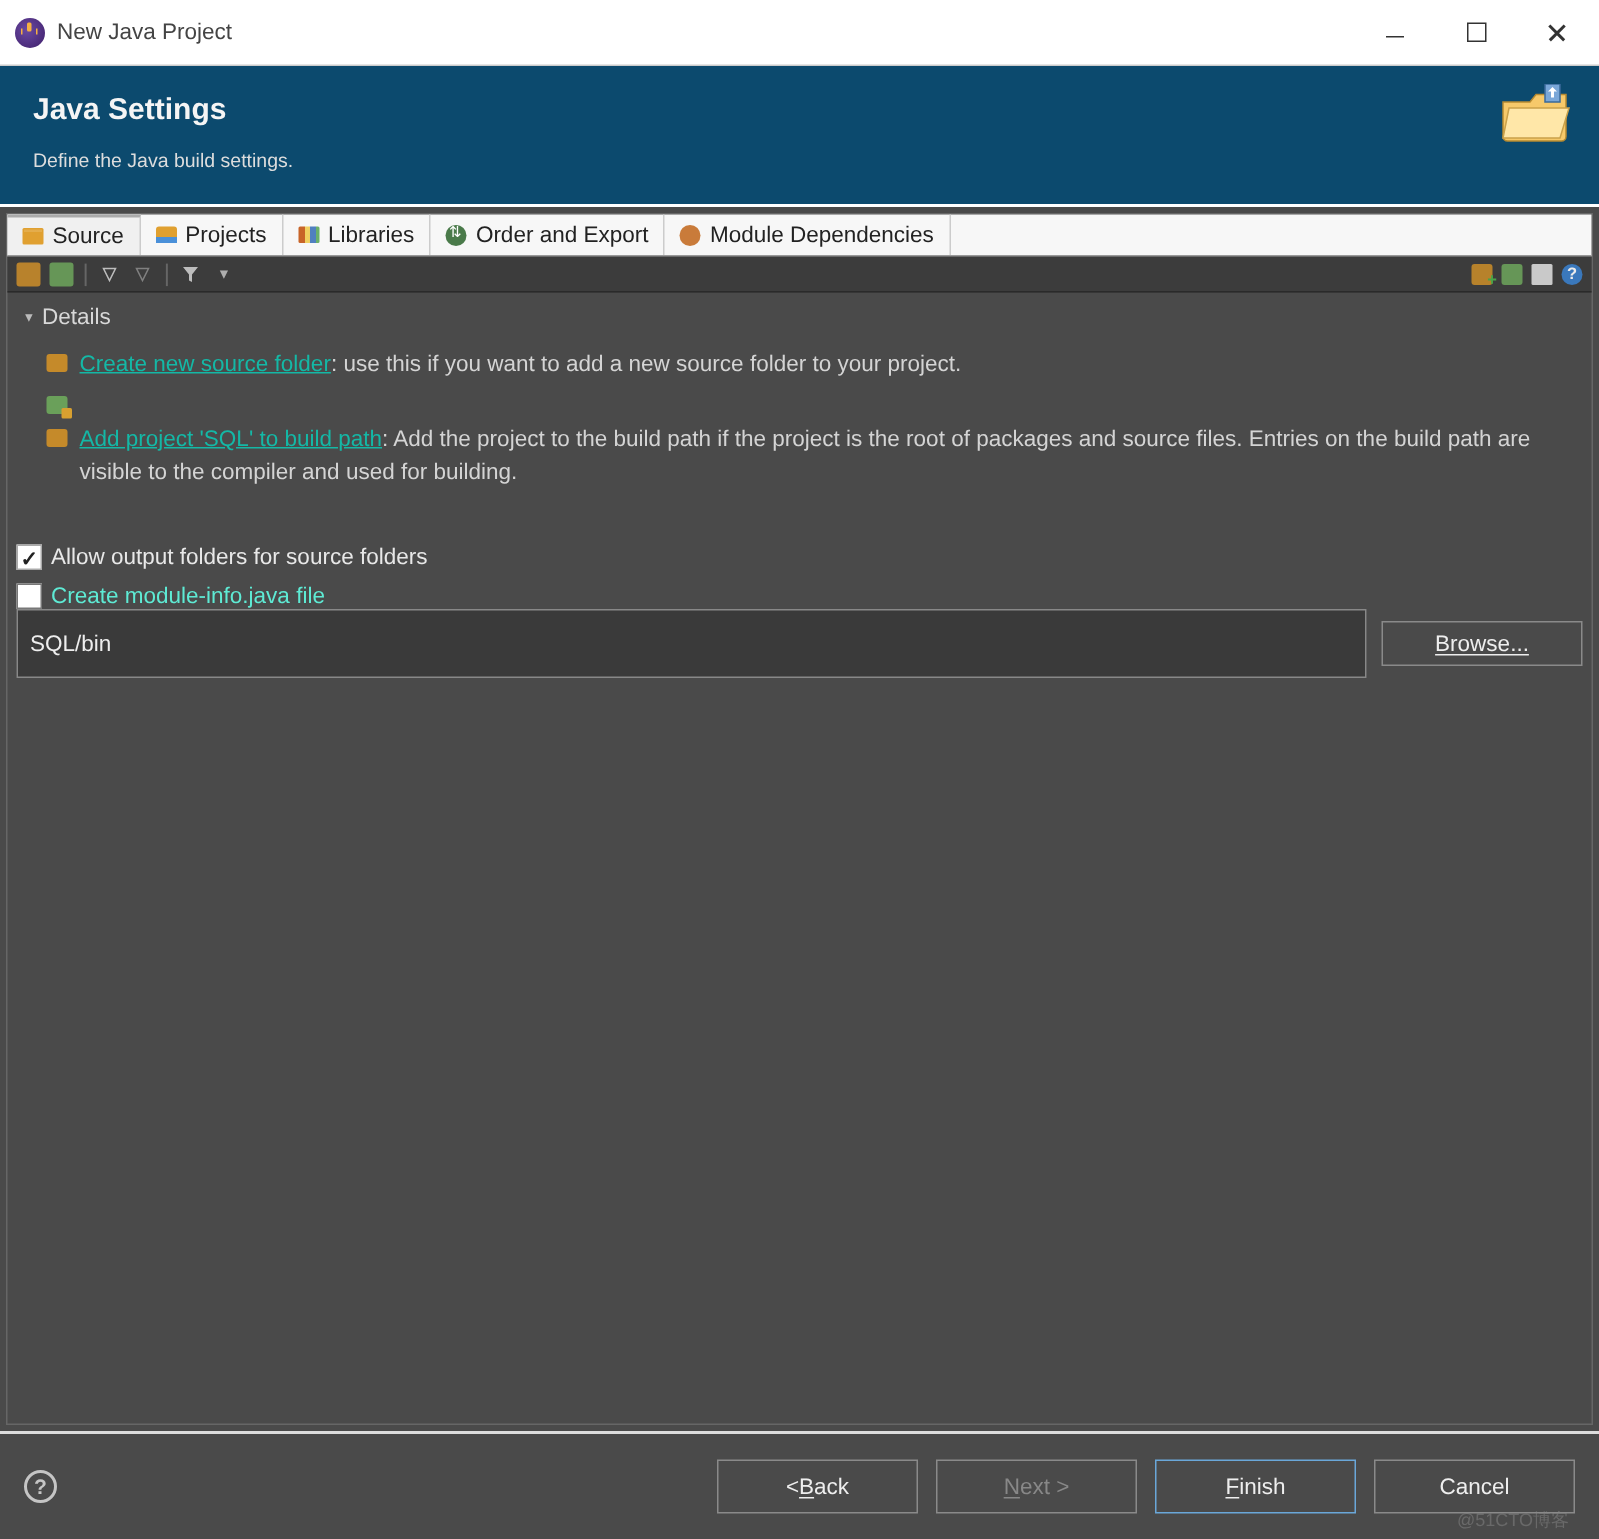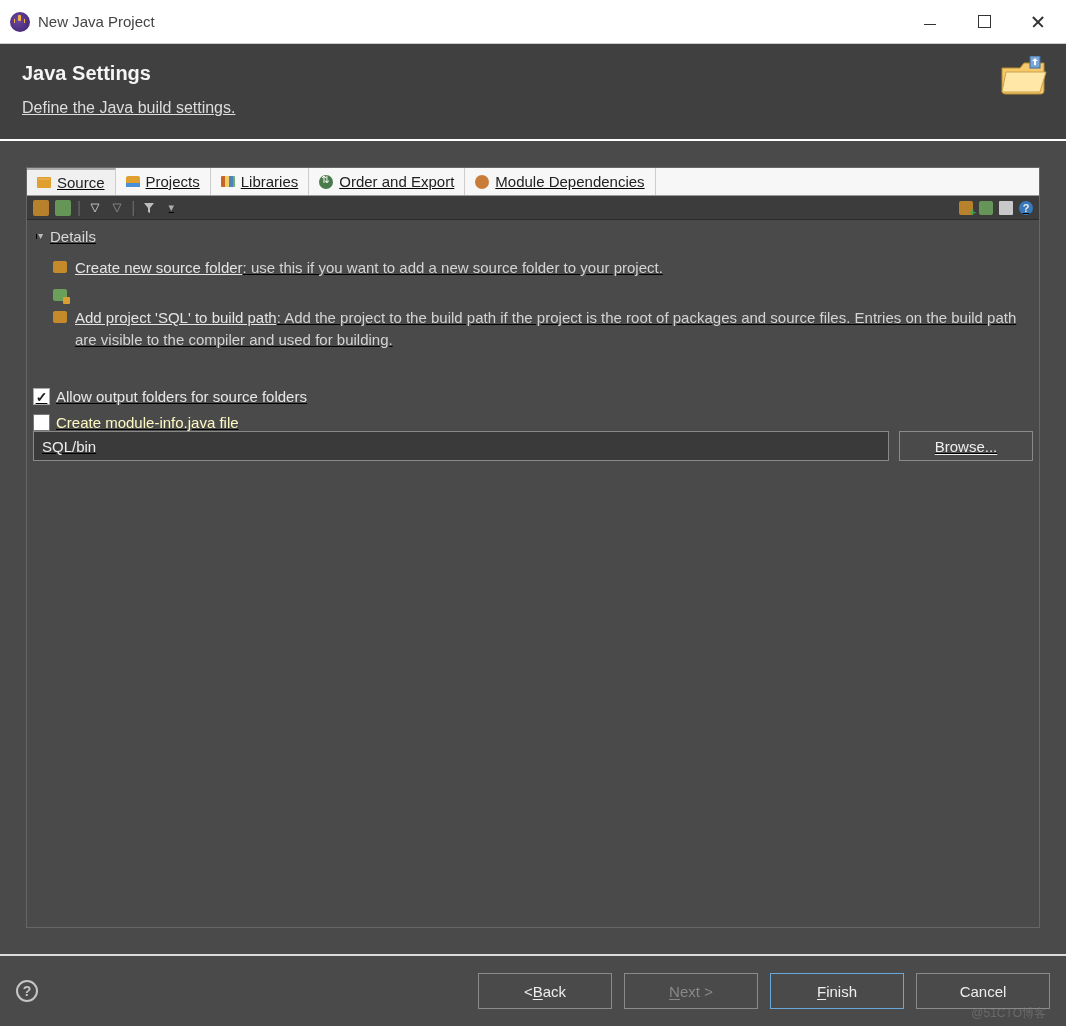--- a/index.html
+++ b/index.html
@@ -13,28 +13,28 @@
 .win-controls { display: flex; gap: 30px; margin-right: 6px; }
 .win-btn { width: 24px; height: 24px; display: flex; align-items: center; justify-content: center; font-size: 16px; color: #333; cursor: default; }
 .win-min::before { content: ""; width: 12px; height: 1px; background: #333; display: block; margin-top: 6px; }
 .win-max::before { content: ""; width: 11px; height: 11px; border: 1px solid #333; display: block; }
 .win-close::before, .win-close::after { content: ""; position: absolute; width: 14px; height: 1.5px; background: #333; }
 .win-close { position: relative; }
 .win-close::before { transform: rotate(45deg); }
 .win-close::after { transform: rotate(-45deg); }
 
 
-.header-band { background: #404040; color: #fff; padding: 18px 22px 22px; position: relative; border-bottom: 2px solid #fff; }
+.header-band { background: #0c4a6e; color: #fff; padding: 18px 22px 22px; position: relative; border-bottom: 2px solid #fff; }
 .header-title { font-size: 20px; font-weight: 600; color: #f5f5f5; }
-.header-sub { font-size: 16px; color: #ddd; margin-top: 14px; text-decoration: underline; }
+.header-sub { font-size: 13px; color: #ddd; margin-top: 14px; }
 .header-folder { position: absolute; right: 18px; top: 12px; width: 48px; height: 40px; }
 .folder-svg { width: 48px; height: 40px; }
 
 
-.content-wrap { flex: 1; background: #4a4a4a; padding: 26px; display: flex; flex-direction: column; text-decoration: underline; }
+.content-wrap { flex: 1; background: #4a4a4a; padding: 4px; display: flex; flex-direction: column; }
 .inner-panel { border: 1px solid #666; background: #4a4a4a; flex: 1; display: flex; flex-direction: column; }
 
 
 .tabstrip { background: #f7f7f7; display: flex; height: 28px; border-bottom: 1px solid #999; }
 .tab { padding: 4px 10px; display: flex; align-items: center; gap: 6px; font-size: 15px; color: #222; border-right: 1px solid #ccc; }
 .tab.active { background: #f0f0f0; border-top: 2px solid #aaa; }
 .tab-icon { width: 14px; height: 11px; display: inline-block; }
 .ic-source { background: #e0a030; border-radius: 1px; position: relative; }
 .ic-source::after{content:"";position:absolute;top:1px;left:1px;right:1px;bottom:1px;background:linear-gradient(#fff2 0 2px, transparent 0);}
 .ic-projects { background: #e0a030; border-radius: 2px 2px 0 0; box-shadow: inset 0 -4px 0 #4a90d9; }
@@ -77,33 +77,33 @@
 .details-sec { padding: 8px 12px 16px; color:#ddd; }
 .details-head{display:flex;align-items:center;gap:4px;font-size:15px;color:#d8d8d8;margin-bottom:12px;}
 .details-head::before{content:"▸";font-size:10px;transform:rotate(90deg);color:#bbb;margin-right:2px;}
 .detail-row{display:flex;gap:8px;margin:6px 0 6px 14px;font-size:15px;line-height:22px;}
 .detail-icon{width:14px;height:12px;flex-shrink:0;margin-top:4px;display:inline-block;}
 .di1{background:#c58a2a;border-radius:2px;}
 .di2{background:#6aa05a;border-radius:2px;position:relative;}
 .di2::after{content:"";position:absolute;right:-3px;bottom:-3px;width:7px;height:7px;background:#d8a030;border-radius:1px;}
 .di3{background:#c58a2a;border-radius:2px;}
 .detail-text{color:#d4d4d4;}
-.detail-link{color:#e5e5e5;text-decoration:underline;cursor:default;}
+.detail-link{color:#14b8a6;text-decoration:underline;cursor:default;}
 
 
 .options-sec{padding:6px 6px 0;}
 .chk-row{display:flex;align-items:flex-end;gap:6px;font-size:15px;height:26px;}
 .chk{width:17px;height:17px;border:1px solid #aaa;background:#fff;display:inline-flex;align-items:center;justify-content:center;}
 .chk.checked::after{content:"✓";color:#222;font-size:14px;font-weight:bold;}
 .chk-row .lbl{color:#e8e8e8;}
-.chk-row.disabled .lbl{color:#fef9c3;}
+.chk-row.disabled .lbl{color:#5eead4;}
 .chk-row.disabled .chk{border-color:#777;}
 .outlbl{font-size:15px;color:#e0e0e0;margin:10px 0 4px 2px;}
 .outrow{display:flex;gap:10px;align-items:center;}
-.outfield{flex:1;height:30px;background:#3a3a3a;border:1px solid #888;color:#eee;font-size:15px;padding:3px 8px;}
+.outfield{flex:1;height:46px;background:#3a3a3a;border:1px solid #888;color:#eee;font-size:15px;padding:3px 8px;}
 .browse-btn{width:134px;height:30px;background:#4a4a4a;border:1px solid #8a8a8a;color:#eee;font-size:15px;}
 
 
 .bottombar{border-top:2px solid #ddd;background:#4a4a4a;height:72px;display:flex;align-items:center;padding:0 16px;gap:12px;}
 .help-circle{width:22px;height:22px;border:2px solid #c5c5c5;border-radius:50%;display:flex;align-items:center;justify-content:center;color:#c5c5c5;font-weight:bold;font-size:14px;}
 .btn-spacer{flex:1;}
 .nav-btn{width:134px;height:36px;background:#4a4a4a;border:1px solid #8a8a8a;color:#eee;font-size:15px;display:inline-flex;align-items:center;justify-content:center;}
 .nav-btn.disabled{color:#888;}
 .nav-btn.primary{border:1px solid #6aa7d9;}
 .u{text-decoration:underline;text-underline-offset:2px;}

